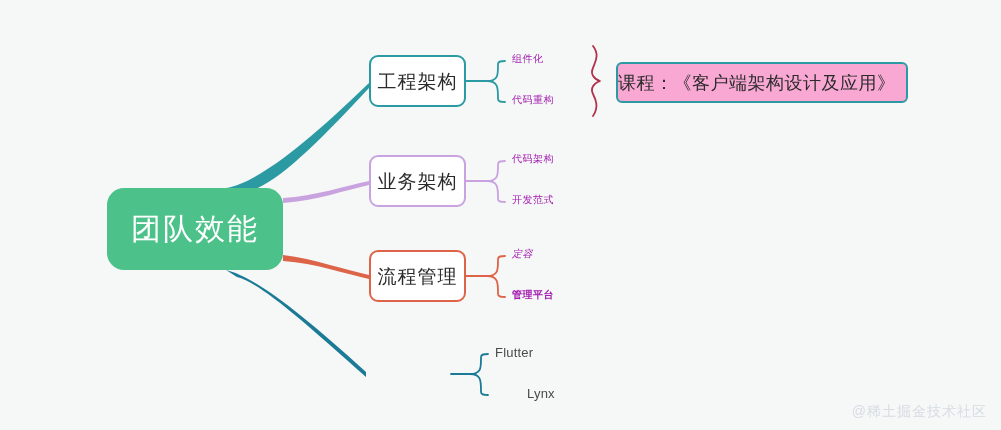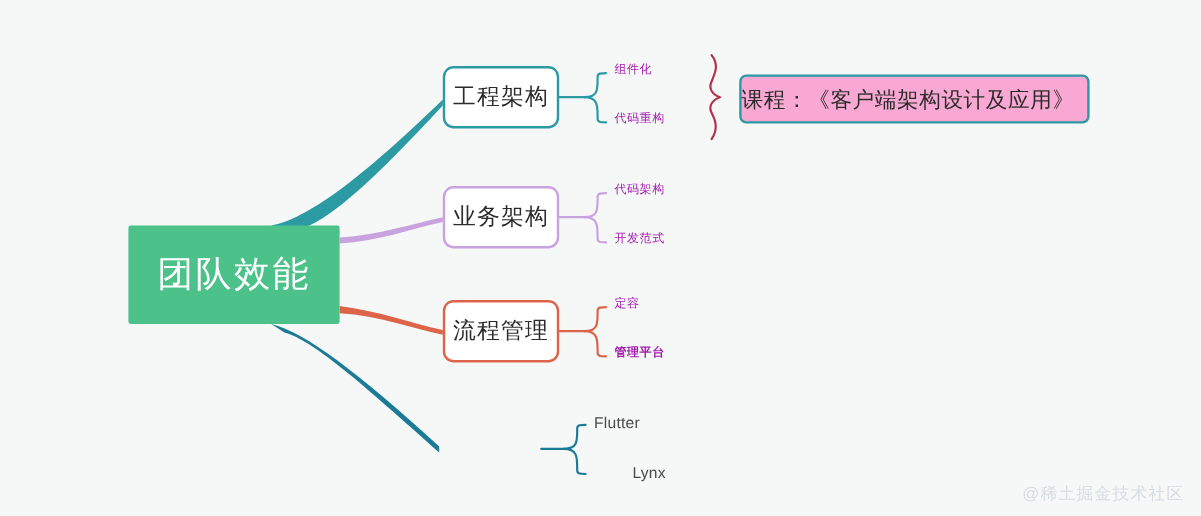--- a/index.html
+++ b/index.html
@@ -30,21 +30,21 @@
   }
 
   
   .center-node {
     position: absolute;
     left: 107px;
     top: 188px;
     width: 176px;
     height: 82px;
     background: #4cc28a;
-    border-radius: 2px;
+    border-radius: 17px;
     display: flex;
     align-items: center;
     justify-content: center;
     z-index: 5;
   }
   .center-node .label {
     color: #ffffff;
     font-size: 30px;
     letter-spacing: 2px;
     line-height: 1;
@@ -185,21 +185,21 @@
   <div class="branch-node branch-3">
     <span class="label">流程管理</span>
   </div>
 
   <div class="leaf" style="left:512px; top:54px;">组件化</div>
   <div class="leaf" style="left:512px; top:95px;">代码重构</div>
 
   <div class="leaf" style="left:512px; top:154px;">代码架构</div>
   <div class="leaf" style="left:512px; top:195px;font-family:Liberation Serif, serif;">开发范式</div>
 
-  <div class="leaf" style="left:512px; top:249px;">定容</div>
+  <div class="leaf" style="left:512px; top:249px;font-style:italic;">定容</div>
   <div class="leaf" style="left:512px; top:290px;font-weight:bold;">管理平台</div>
 
   <div class="leaf latin" style="left:495px; top:346px;">Flutter</div>
   <div class="leaf latin" style="left:495px; top:387px;margin-left:32px;">Lynx</div>
 
   <div class="course-box">
     <span class="label">课程：《客户端架构设计及应用》</span>
   </div>
 
   <div class="watermark">@稀土掘金技术社区</div>

